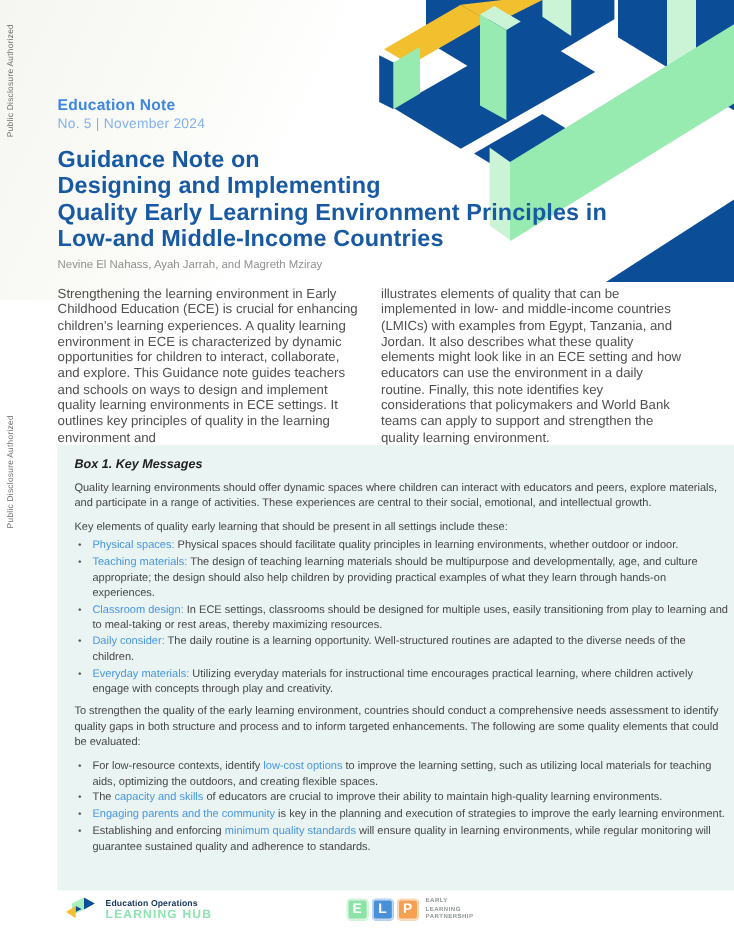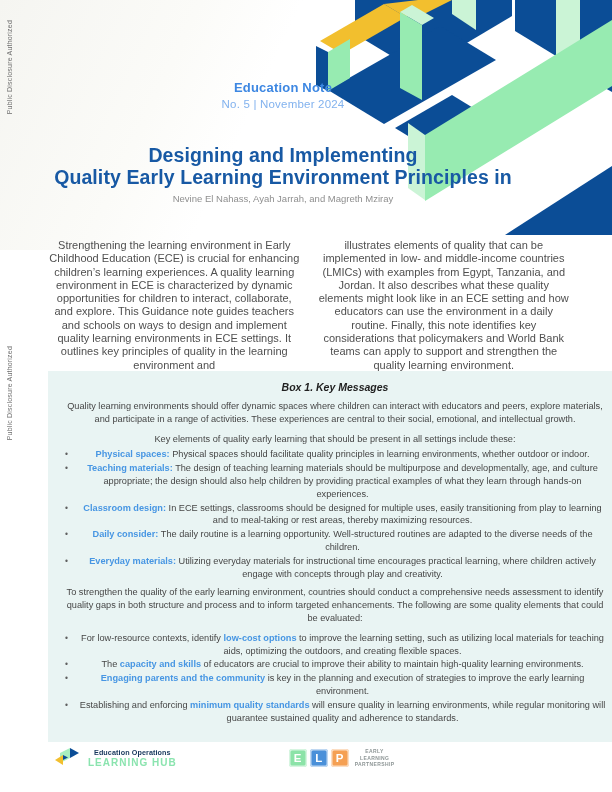--- a/index.html
+++ b/index.html
@@ -1,18 +1,18 @@
 <!DOCTYPE html>
 <html><head>
 <meta charset="utf-8">
 <style>
   html,body{margin:0;padding:0;background:#e8e8e8;}
   .page{
     position:relative;width:612px;height:792px;margin:0 auto;background:#ffffff;
-    font-family:"Liberation Sans",sans-serif;overflow:hidden;text-align:center;
+    font-family:"Liberation Sans",sans-serif;overflow:hidden;
   }
   .page::before{
     content:"";position:absolute;left:0;top:0;width:330px;height:250px;
     background:linear-gradient(115deg,#f5f5f1 0%,#fbfbf8 45%,#ffffff 68%);
   }
   
   .pda{
     position:absolute;left:6px;writing-mode:vertical-rl;transform:rotate(180deg);
     font-size:7px;color:#6f6f6f;letter-spacing:.2px;white-space:nowrap;
   }
@@ -33,21 +33,21 @@
   .box{
     position:absolute;left:48px;top:371px;width:574px;height:371px;background:#e9f4f3;
     padding:10px 14px;box-sizing:border-box;color:#464646;
   }
   .box-title{font-size:10.5px;font-weight:bold;font-style:italic;color:#212121;margin-bottom:7px}
   .box p{margin:0 0 7px;font-size:9.2px;line-height:12.8px}
   .box p.tight{margin-bottom:3px}
   .box ul{list-style:none;margin:0 0 6px;padding:0}
   .box li{position:relative;padding-left:15px;font-size:9.2px;line-height:12.8px;margin-bottom:1px}
   .box li::before{content:"\2022";position:absolute;left:3px;top:0;color:#5f5f5f;font-size:8.5px}
-  .b-label{color:#4796e3;font-weight:bold}
+  .b-label{color:#4796e3;font-weight:normal}
   
   .footer{position:absolute;left:48px;top:748px;width:519px;display:flex;align-items:center}
   .hub{display:flex;align-items:center;gap:7px;margin-left:7px}
   .hub-text .l1{font-size:7.2px;font-weight:bold;color:#16365c;letter-spacing:.1px}
   .hub-text .l2{font-size:10px;font-weight:bold;color:#8be4af;letter-spacing:1px}
   .elp{display:flex;align-items:center;gap:6px;margin-left:112px}
   .elp-blocks{display:flex;gap:3px}
   .elp-block{
     width:18px;height:18px;border-radius:3px;display:flex;align-items:center;justify-content:center;
     color:#fff;font-weight:bold;font-size:11.5px;box-shadow:inset 0 0 0 1.5px rgba(255,255,255,.65);
@@ -81,23 +81,24 @@
     <polygon fill="#0B4D96" points="280,0 312,0 312,92 280,74"></polygon>
     <polygon fill="#CBF4D6" points="108,123 125,135 125,200 108,188"></polygon>
     <polygon fill="#97EBB1" points="125,135 312,20 312,86 125,201"></polygon>
     <polygon fill="#0B4D96" points="205,235 312,166 312,235"></polygon>
   </svg>
 
   <div class="header">
     <div class="eyebrow">Education Note</div>
     <div class="issue">No. 5 | November 2024</div>
     <h1 class="title">
-      <br>
+      <span>Guidance Note on</span><br>
       <span>Designing and Implementing</span><br>
       <span>Quality Early Learning Environment Principles in</span><br>
+      <span>Low-and Middle-Income Countries</span>
     </h1>
     <div class="authors">Nevine El Nahass, Ayah Jarrah, and Magreth Mziray</div>
   </div>
 
   <div class="intro">
     <p class="col">Strengthening the learning environment in Early Childhood Education (ECE) is crucial for enhancing children’s learning experiences. A quality learning environment in ECE is characterized by dynamic opportunities for children to interact, collaborate, and explore. This Guidance note guides teachers and schools on ways to design and implement quality learning environments in ECE settings. It outlines key principles of quality in the learning environment and</p>
     <p class="col">illustrates elements of quality that can be implemented in low- and middle-income countries (LMICs) with examples from Egypt, Tanzania, and Jordan. It also describes what these quality elements might look like in an ECE setting and how educators can use the environment in a daily routine. Finally, this note identifies key considerations that policymakers and World Bank teams can apply to support and strengthen the quality learning environment.</p>
   </div>
 
   <div class="box">

